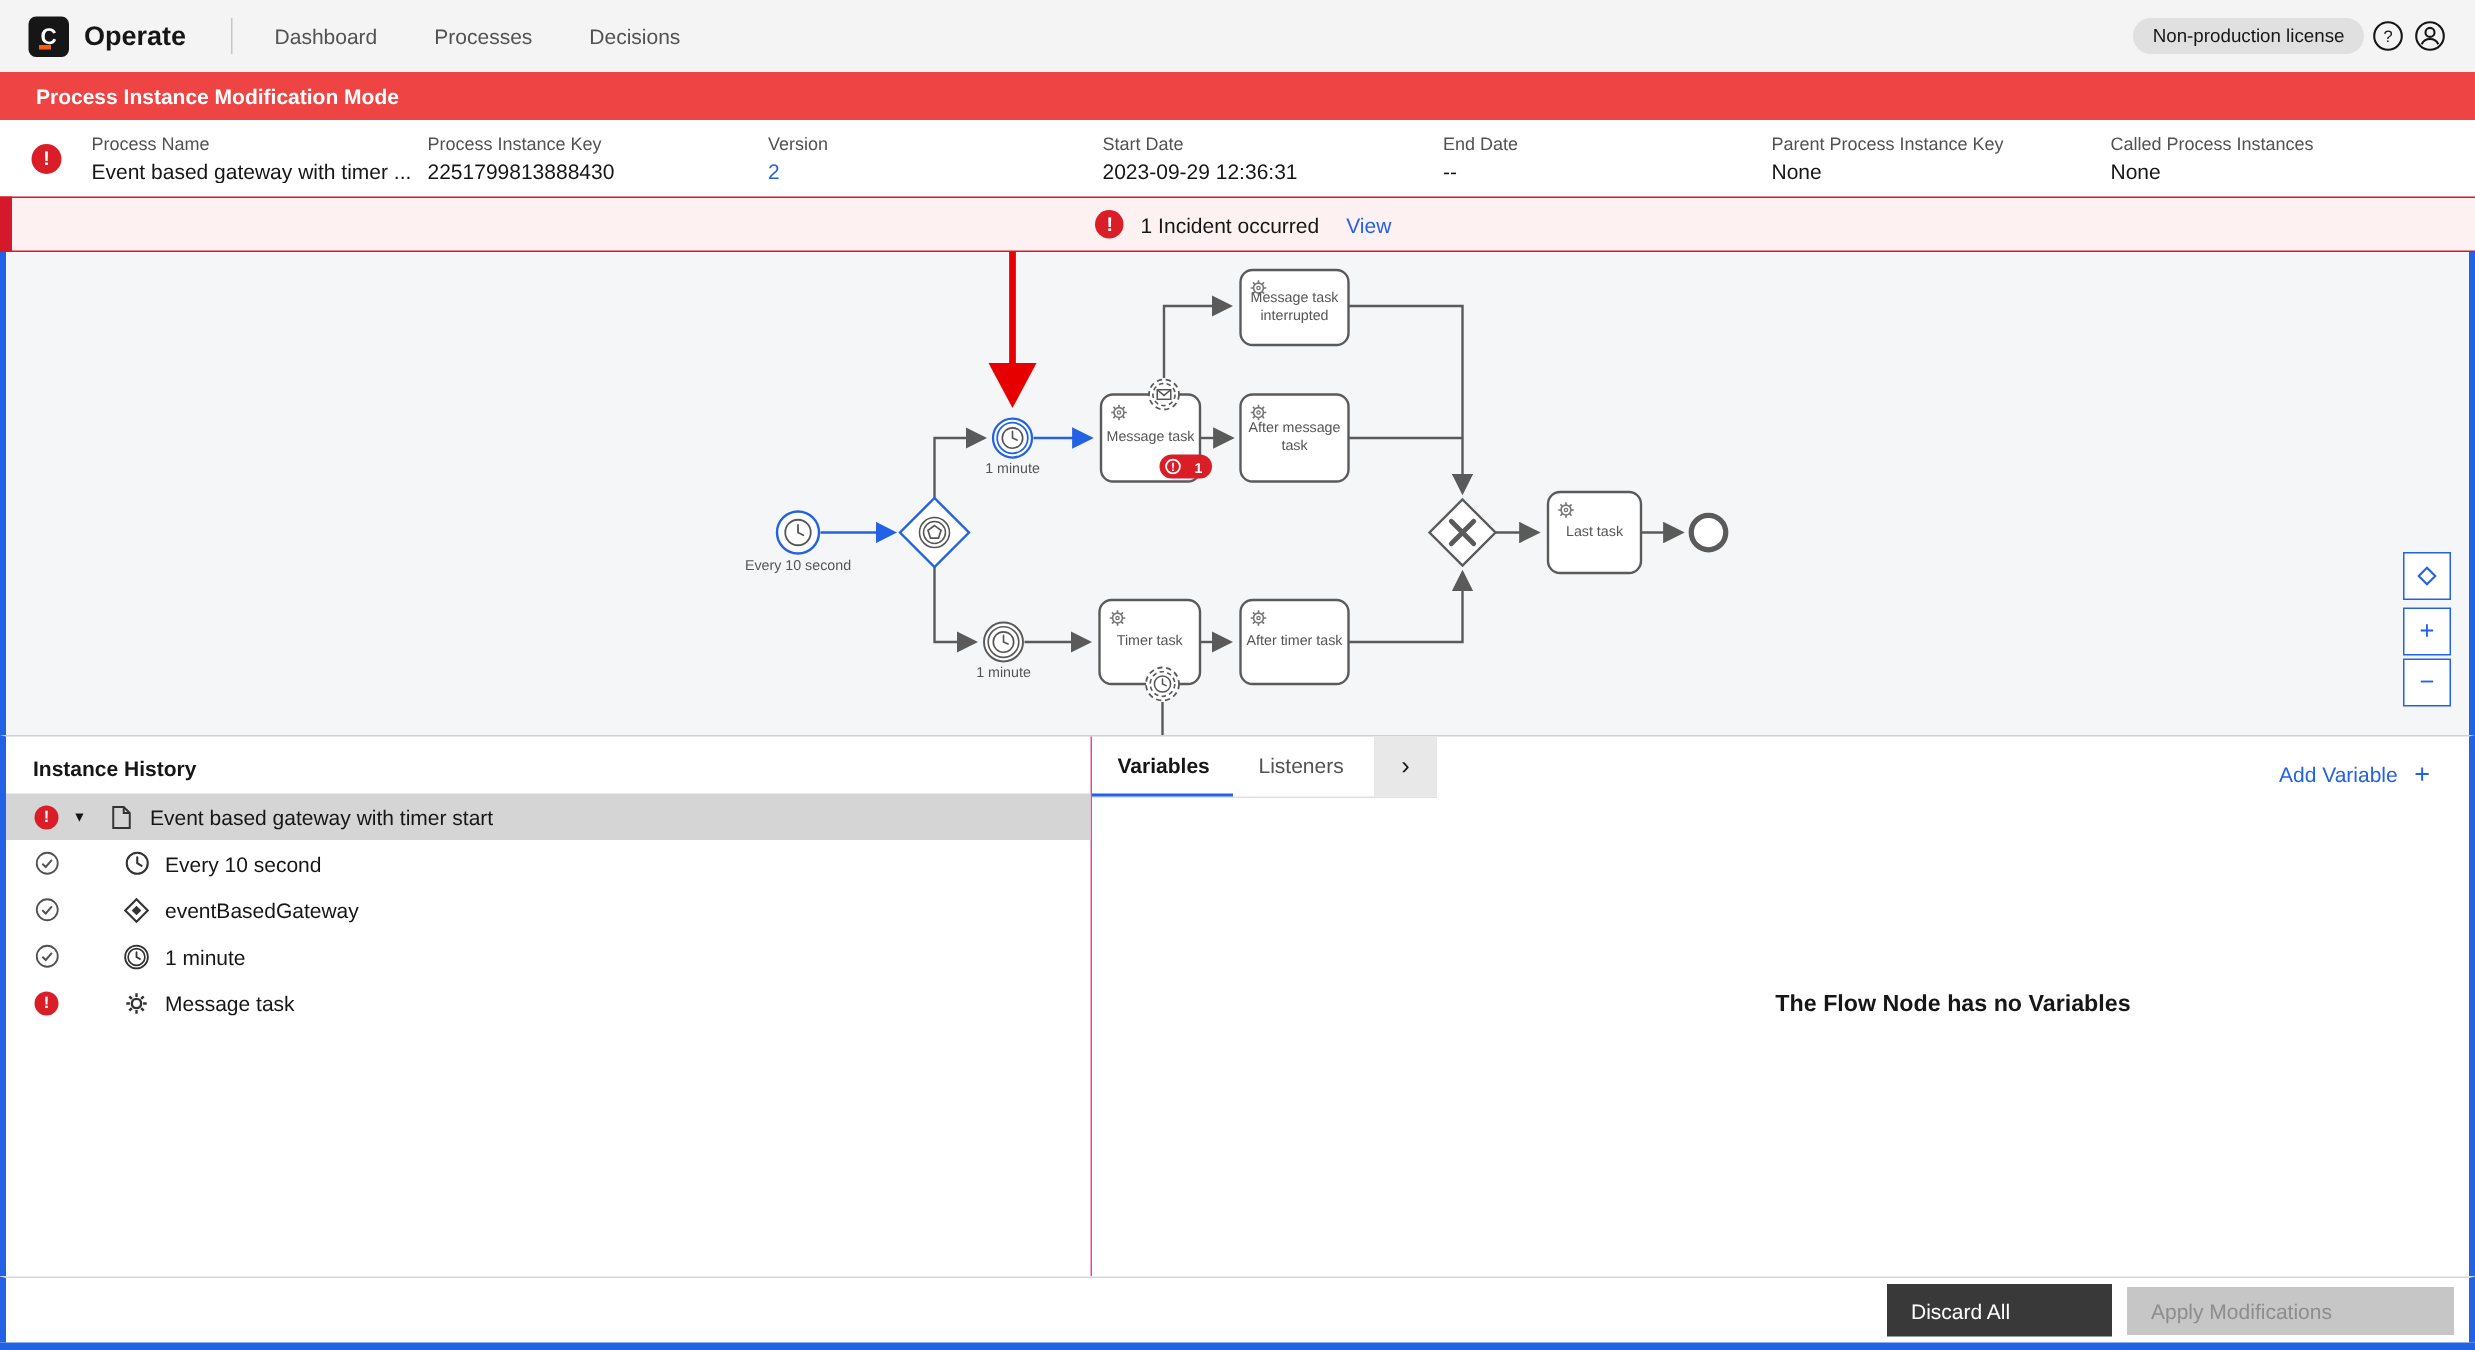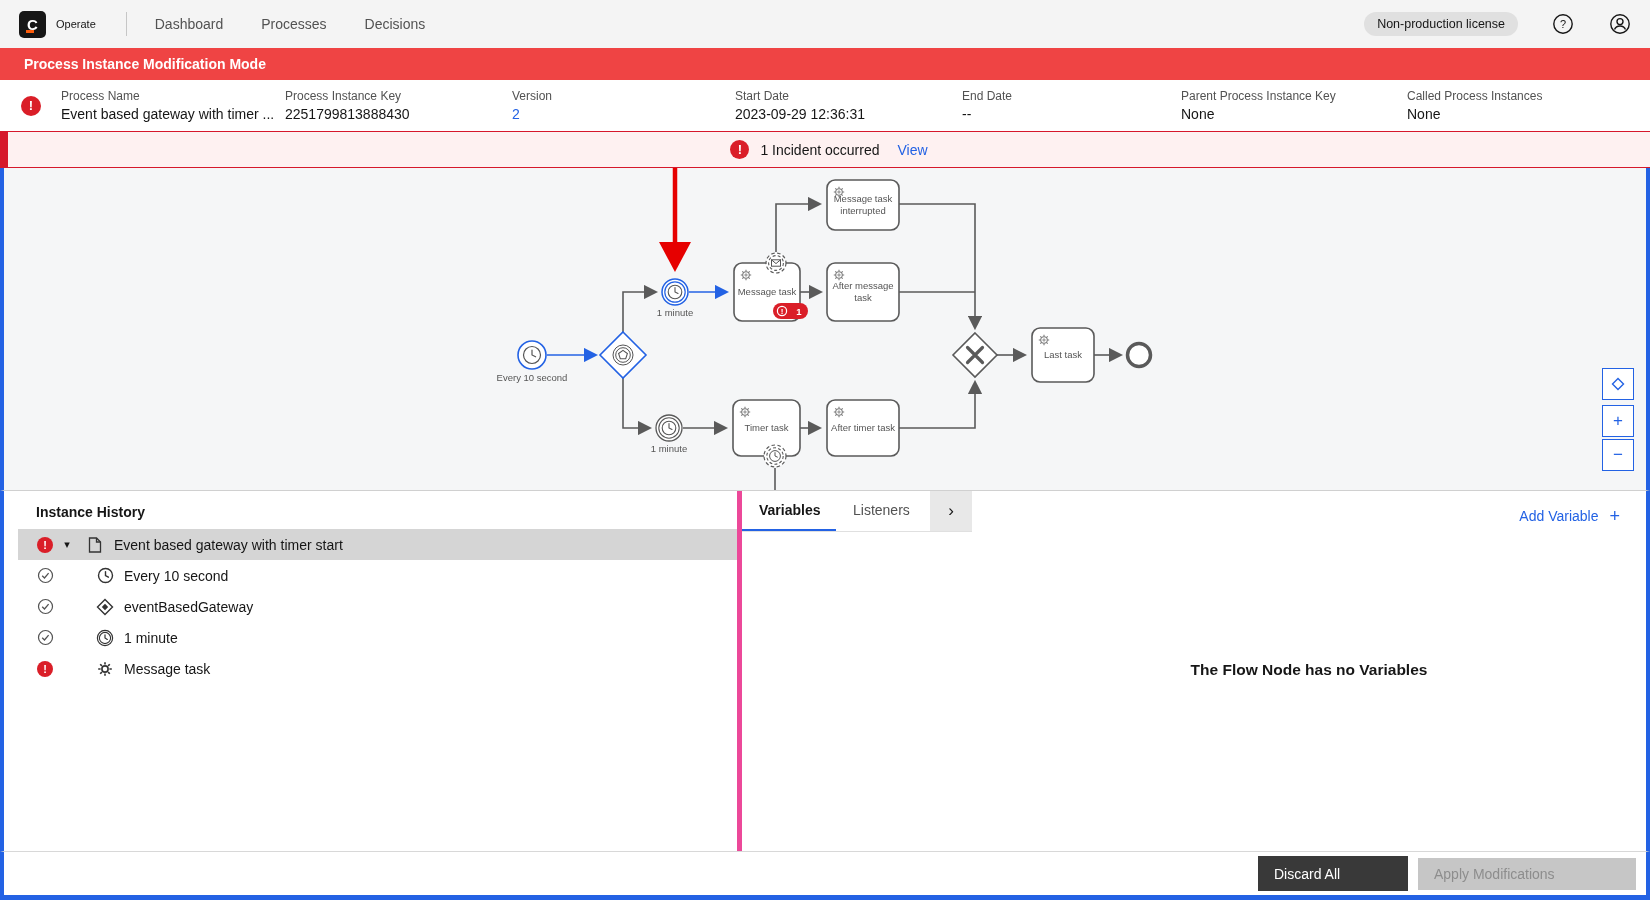--- a/index.html
+++ b/index.html
@@ -6,25 +6,25 @@
   html,body { margin:0; padding:0; background:#fff; }
   body { width:1650px; height:900px; font-family:"Liberation Sans", sans-serif; color:#161616; }
   .app { width:1650px; height:900px; display:flex; flex-direction:column; overflow:hidden; background:#fff; }
 
   
   .topnav { flex:0 0 48px; background:#f4f4f4; display:flex; align-items:center; }
   .brand { display:flex; align-items:center; gap:10px; padding-left:19px; }
   .logo { width:27px; height:27px; background:#161616; border-radius:5px; color:#fff; font-weight:bold;
           font-size:15px; display:flex; align-items:center; justify-content:center; position:relative; cursor:pointer; }
   .logo-accent { position:absolute; left:7px; bottom:5px; width:8px; height:3px; background:#fc5d0d; }
-  .app-name { font-weight:400; font-size:11px; color:#161616; }
+  .app-name { font-weight:700; font-size:18px; color:#161616; }
   .nav-divider { width:1px; height:24px; background:#c6c6c6; margin:0 28px 0 30px; }
   .topnav nav { display:flex; }
   .topnav nav a { color:#525252; font-size:14px; text-decoration:none; margin-right:38px; cursor:pointer; }
-  .topnav-right { margin-left:auto; display:flex; align-items:center; gap:33px; padding-right:18px; }
+  .topnav-right { margin-left:auto; display:flex; align-items:center; gap:4px; padding-right:18px; }
   .license-pill { background:#e0e0e0; border-radius:13px; padding:5px 13px; font-size:12.5px; color:#161616; white-space:nowrap; }
   .icon-btn { background:none; border:none; padding:0; width:24px; height:24px; cursor:pointer; color:#161616; display:flex; align-items:center; justify-content:center; }
 
   
   .mod-banner { flex:0 0 32px; background:#ef4444; color:#fff; display:flex; align-items:center;
                 padding-left:24px; font-size:14px; font-weight:700; }
 
   
   .instance-header { flex:0 0 51px; background:#fff; display:flex; align-items:center; }
   .incident-dot { width:20px; height:20px; min-width:20px; border-radius:50%; background:#da1e28; color:#fff;
@@ -49,21 +49,21 @@
   .bpmn-label { width:100%; height:100%; display:flex; align-items:center; justify-content:center;
                 text-align:center; font-size:9.5px; line-height:1.25; color:#555; font-family:"Liberation Sans",sans-serif; }
   .zoom-controls { position:absolute; right:12px; top:200px; display:flex; flex-direction:column; }
   .zbtn { width:32px; height:32px; background:#fff; border:1px solid #2362e4; color:#2362e4; font-size:17px;
           display:flex; align-items:center; justify-content:center; padding:0; cursor:pointer; }
   .zbtn.reset { margin-bottom:5px; }
   .zbtn.zin { margin-bottom:2px; }
 
   
   .bottom { flex:1; min-height:0; display:flex; background:#fff; border-left:4px solid #2362e4; border-right:4px solid #2362e4; border-top:1px solid #d0d0d0; }
-  .history-panel { width:724px; border-right:5px solid #ec4899; display:flex; flex-direction:column;margin-left:14px; }
+  .history-panel { width:724px; border-right:1px solid #ec4899; display:flex; flex-direction:column; }
   .history-panel h3 { margin:0; padding:13px 0 9px 18px; font-size:14px; font-weight:700; color:#161616; }
   .hrow { height:31px; display:flex; align-items:center; font-size:14px; color:#161616; padding-left:18px; cursor:pointer; }
   .hrow.selected { background:#d5d5d5; }
   .state-icon { width:18px; display:flex; justify-content:center; }
   .state-icon .incident-dot { width:16px; height:16px; min-width:16px; font-size:11px; }
   .caret { font-size:11px; color:#161616; margin:0 5px 0 7px; width:12px; text-align:center; }
   .type-icon { display:flex; align-items:center; justify-content:center; width:18px; margin-left:8px; }
   .hrow.child .type-icon { margin-left:42px; }
   .hlabel { margin-left:10px; white-space:nowrap; }
 

